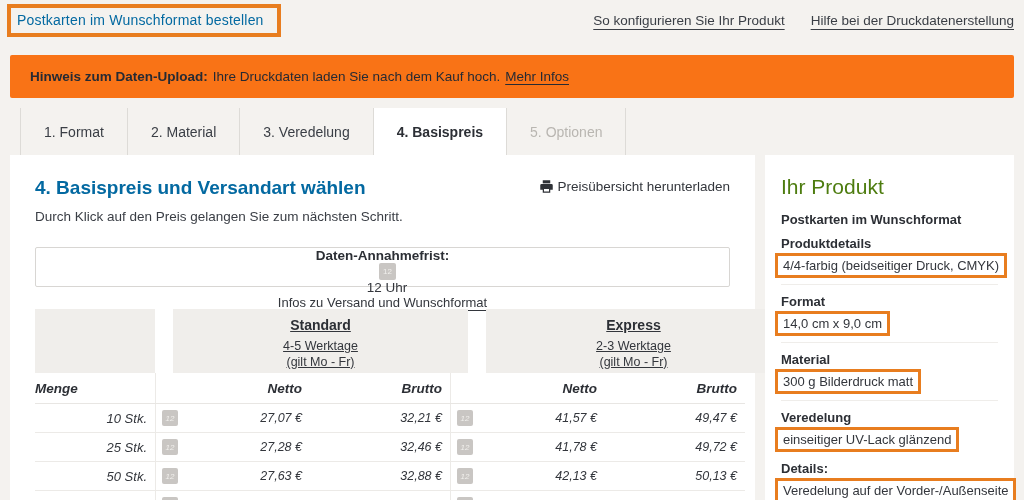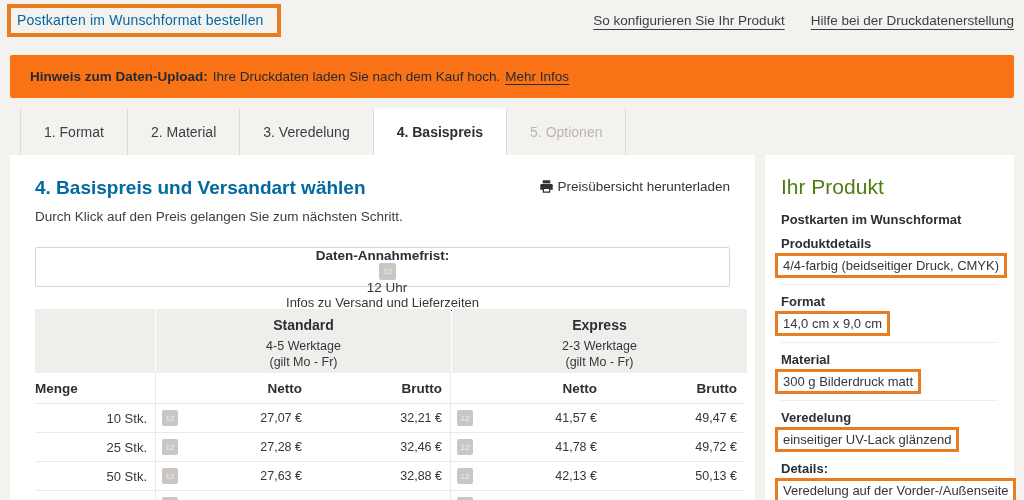--- a/index.html
+++ b/index.html
@@ -77,22 +77,22 @@
   .deadline .link { font-size:13px; text-decoration:underline; text-underline-offset:3px; cursor:pointer; }
 
   .mini-badge {
     width:17px; height:17px; background:#c9c6c3; border-radius:2px;
     color:#f1efec; font-size:8px; display:inline-flex;
     align-items:center; justify-content:center; flex:0 0 auto;
   }
 
   
   .tbl { margin:22px 10px 0 10px; width:710px; }
-  .grid { display:grid; grid-template-columns:120px 155px 140px 155px 140px; }
-  .grp-head { display:grid; grid-template-columns:120px 295px 295px; column-gap:1px; background:#fff; }
+  .grid { display:grid; grid-template-columns:120px 155px 140px 155px 140px;font-style:italic; }
+  .grp-head { display:grid; grid-template-columns:120px 295px 295px; column-gap:18px; background:#fff;text-decoration:underline; }
   .grp-cell { background:#f0eeeb; height:64px; padding-top:8px; text-align:center; }
   .grp-cell .g-name { font-size:14px; font-weight:bold; color:#2c2f35; }
   .grp-cell .g-dur  { font-size:12.5px; margin-top:6px; }
   .grp-cell .g-note { font-size:12.5px; margin-top:2px; }
 
   .col-head { height:31px; border-bottom:1px solid #e8e6e3; }
   .col-head > div { display:flex; align-items:center; font-size:13.5px; font-weight:bold; color:#2c2f35; }
   .cell-r { justify-content:flex-end; padding-right:8px; }
   .sep-l { border-left:1px solid #eceae7; }
 
@@ -157,21 +157,21 @@
       <span>Preisübersicht herunterladen</span>
     </div>
   </div>
   <div class="main-sub">Durch Klick auf den Preis gelangen Sie zum nächsten Schritt.</div>
 
   <div class="deadline">
     <b>Daten-Annahmefrist:</b>
     <span class="mini-badge">12</span>
     <span class="val">12 Uhr</span>
     <span class="spacer"></span>
-    <span class="link">Infos zu Versand und Lieferzeiten</span>
+    <span class="link">Infos zu Versand und Wunschformat</span>
   </div>
 
   <div class="tbl">
 
     <div class="grp-head">
       <div class="grp-cell"></div>
       <div class="grp-cell">
         <div class="g-name">Standard</div>
         <div class="g-dur">4-5 Werktage</div>
         <div class="g-note">(gilt Mo - Fr)</div>

